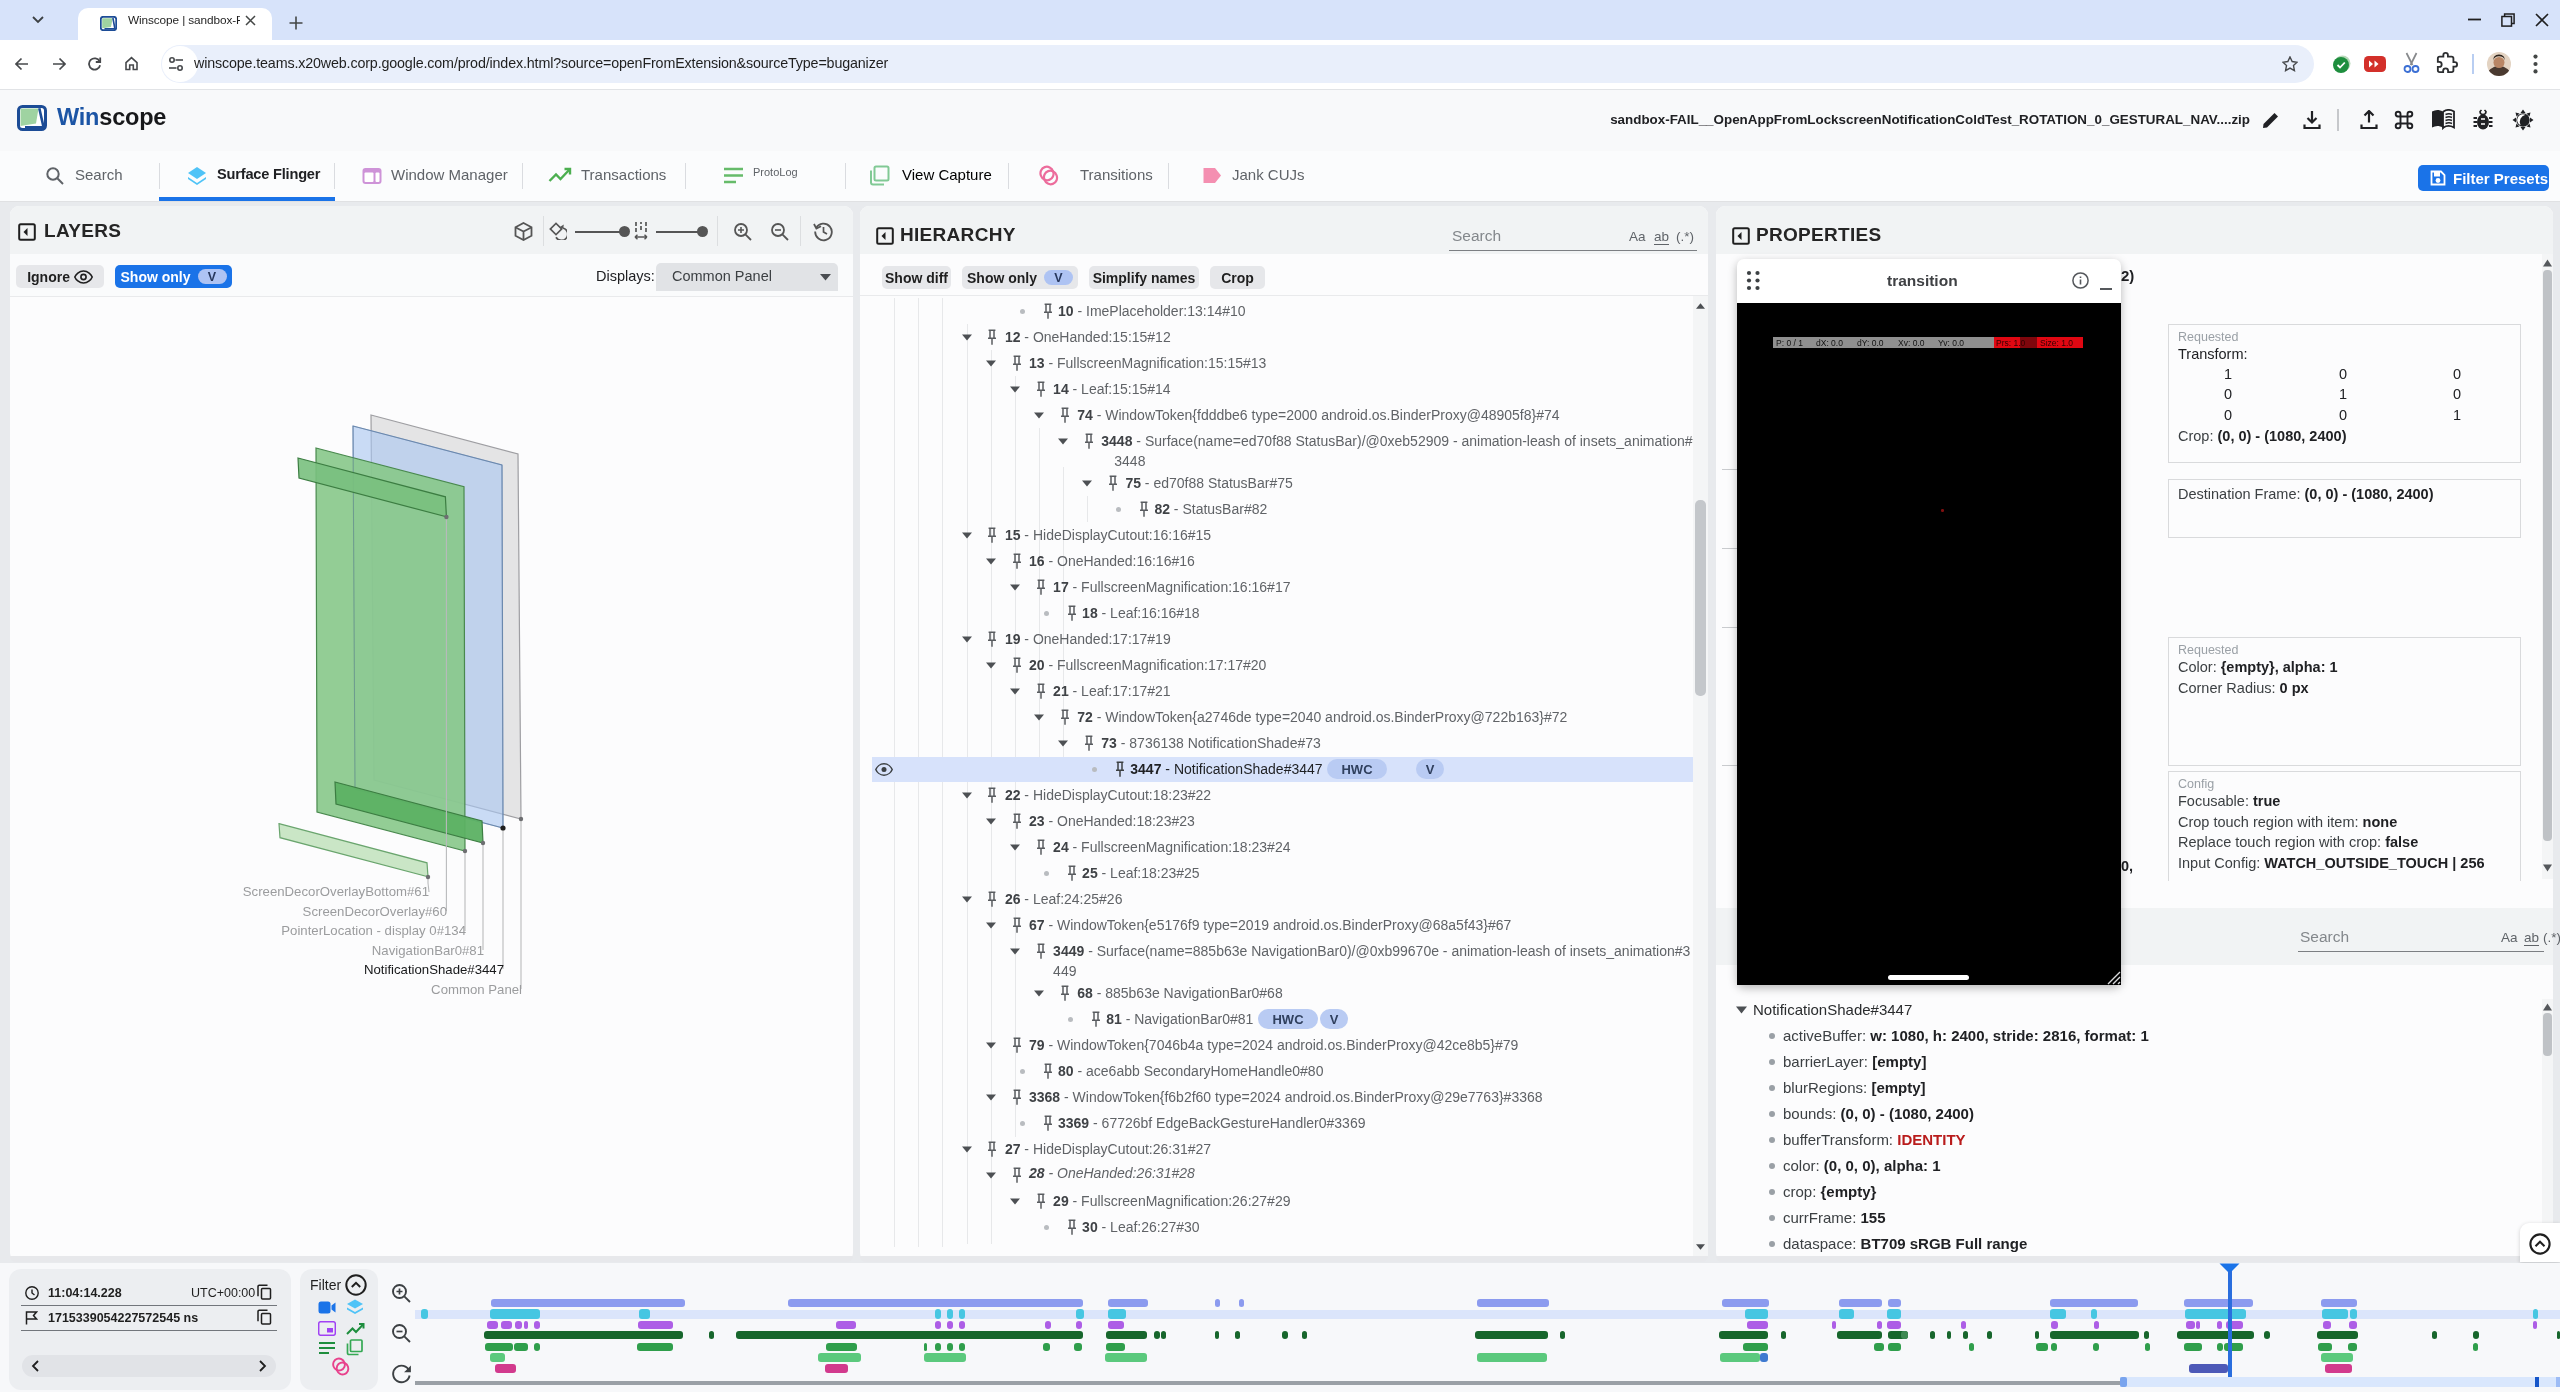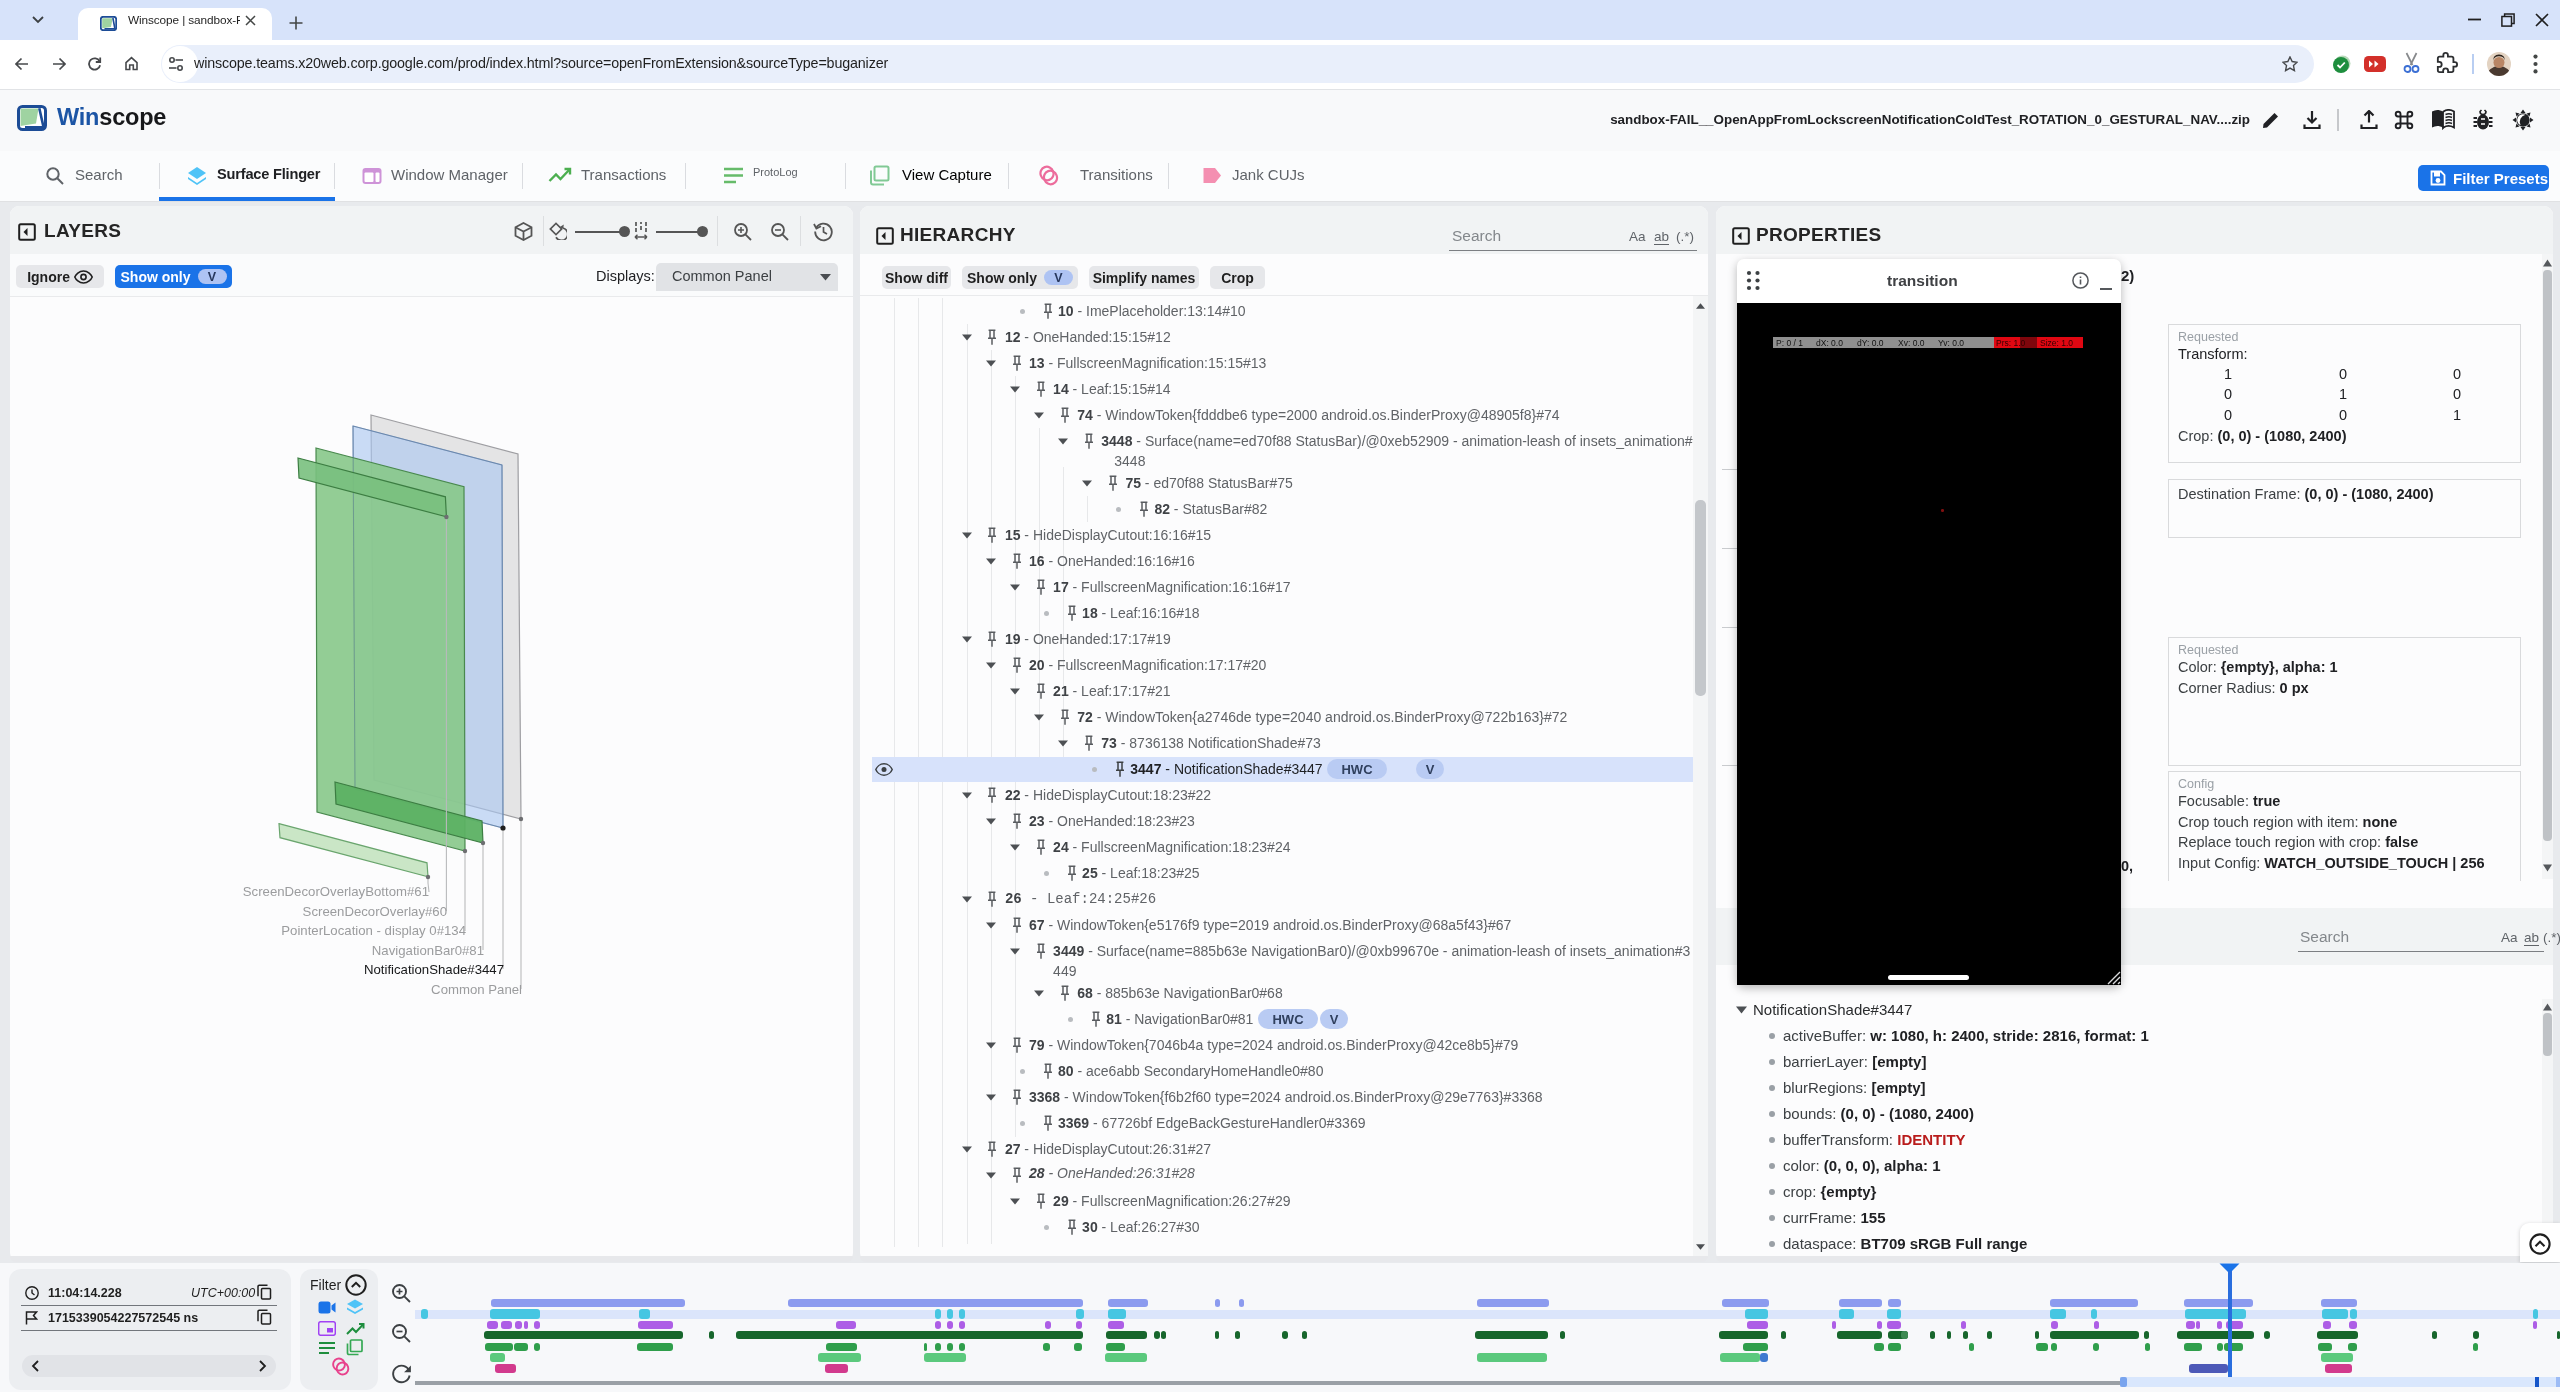--- a/index.html
+++ b/index.html
@@ -496,21 +496,21 @@
 <svg class="a" style="left:1066.6px;top:864.5px;" width="10" height="17" viewBox="0 0 10 17">
         <path d="M1.6 1.2 H8.4 M3 1.2 V9.2 M7 1.2 V9.2 M1 9.2 H9 M5 9.2 V15.8" stroke="#595c60" stroke-width="1.5" fill="none"></path>
       </svg>
 <div class="trow" style="left:1082.1px;top:865.0px;"><b>25</b> - Leaf:18:23#25</div>
 <svg class="a" style="left:961.8px;top:895.5px;" width="10" height="7" viewBox="0 0 10 7">
         <path d="M0 0.5 L5 6.5 L10 0.5 Z" fill="#4d5054"></path>
       </svg>
 <svg class="a" style="left:987.4px;top:890.5px;" width="10" height="17" viewBox="0 0 10 17">
         <path d="M1.6 1.2 H8.4 M3 1.2 V9.2 M7 1.2 V9.2 M1 9.2 H9 M5 9.2 V15.8" stroke="#595c60" stroke-width="1.5" fill="none"></path>
       </svg>
-<div class="trow" style="left:1004.9px;top:891.0px;font-family:Liberation Mono, monospace;"><b>26</b> - Leaf:24:25#26</div>
+<div class="trow" style="left:1004.9px;top:891.0px;"><b>26</b> - Leaf:24:25#26</div>
 <svg class="a" style="left:985.9px;top:921.5px;" width="10" height="7" viewBox="0 0 10 7">
         <path d="M0 0.5 L5 6.5 L10 0.5 Z" fill="#4d5054"></path>
       </svg>
 <svg class="a" style="left:1011.5px;top:916.5px;" width="10" height="17" viewBox="0 0 10 17">
         <path d="M1.6 1.2 H8.4 M3 1.2 V9.2 M7 1.2 V9.2 M1 9.2 H9 M5 9.2 V15.8" stroke="#595c60" stroke-width="1.5" fill="none"></path>
       </svg>
 <div class="trow" style="left:1029.0px;top:917.0px;"><b>67</b> - WindowToken{e5176f9 type=2019 android.os.BinderProxy@68a5f43}#67</div>
 <svg class="a" style="left:1010.0px;top:947.5px;" width="10" height="7" viewBox="0 0 10 7">
         <path d="M0 0.5 L5 6.5 L10 0.5 Z" fill="#4d5054"></path>
       </svg>
@@ -734,21 +734,21 @@
   </svg>
 
 <div class="a" style="left:0;top:1263px;width:2560px;height:129px;background:#f7f8fa;"></div>
 
 <div class="a" style="left:9px;top:1269px;width:282px;height:121px;background:#eceef1;border-radius:12px;"></div>
 <svg class="a" style="left:25px;top:1286px;" width="14" height="14" viewBox="0 0 14 14">
     <circle cx="7" cy="7" r="6.2" fill="none" stroke="#1f1f1f" stroke-width="1.4"></circle>
     <path d="M7 3.5 V7 L9.5 9" fill="none" stroke="#1f1f1f" stroke-width="1.4"></path>
   </svg>
 <div class="a" style="left:48px;top:1286px;font-size:12.5px;font-weight:bold;color:#1f1f1f;">11:04:14.228</div>
-<div class="a" style="left:191px;top:1286px;font-size:12.5px;color:#1f1f1f;font-style:italic;">UTC+00:00</div>
+<div class="a" style="left:191px;top:1286px;font-size:12.5px;color:#1f1f1f;">UTC+00:00</div>
 <svg class="a" style="left:257px;top:1284px;" width="15" height="16" viewBox="0 0 15 16">
     <rect x="4.5" y="4.5" width="9" height="10.5" rx="1" fill="none" stroke="#1f1f1f" stroke-width="1.5"></rect>
     <path d="M10.5 1.2 H2.2 A1.2 1.2 0 0 0 1 2.4 V12.3" fill="none" stroke="#1f1f1f" stroke-width="1.5"></path>
   </svg>
 <div class="a" style="left:21px;top:1305px;width:256px;height:1px;background:#72767c;"></div>
 <svg class="a" style="left:25px;top:1311px;" width="13" height="14" viewBox="0 0 13 14">
     <path d="M1.5 13.5 V1 H11.5 L8.5 4.5 L11.5 8 H1.5" fill="none" stroke="#1f1f1f" stroke-width="1.5"></path>
   </svg>
 <div class="a" style="left:48px;top:1311px;font-size:12.5px;font-weight:bold;color:#1f1f1f;">1715339054227572545 ns</div>
 <svg class="a" style="left:257px;top:1309px;" width="15" height="16" viewBox="0 0 15 16">

